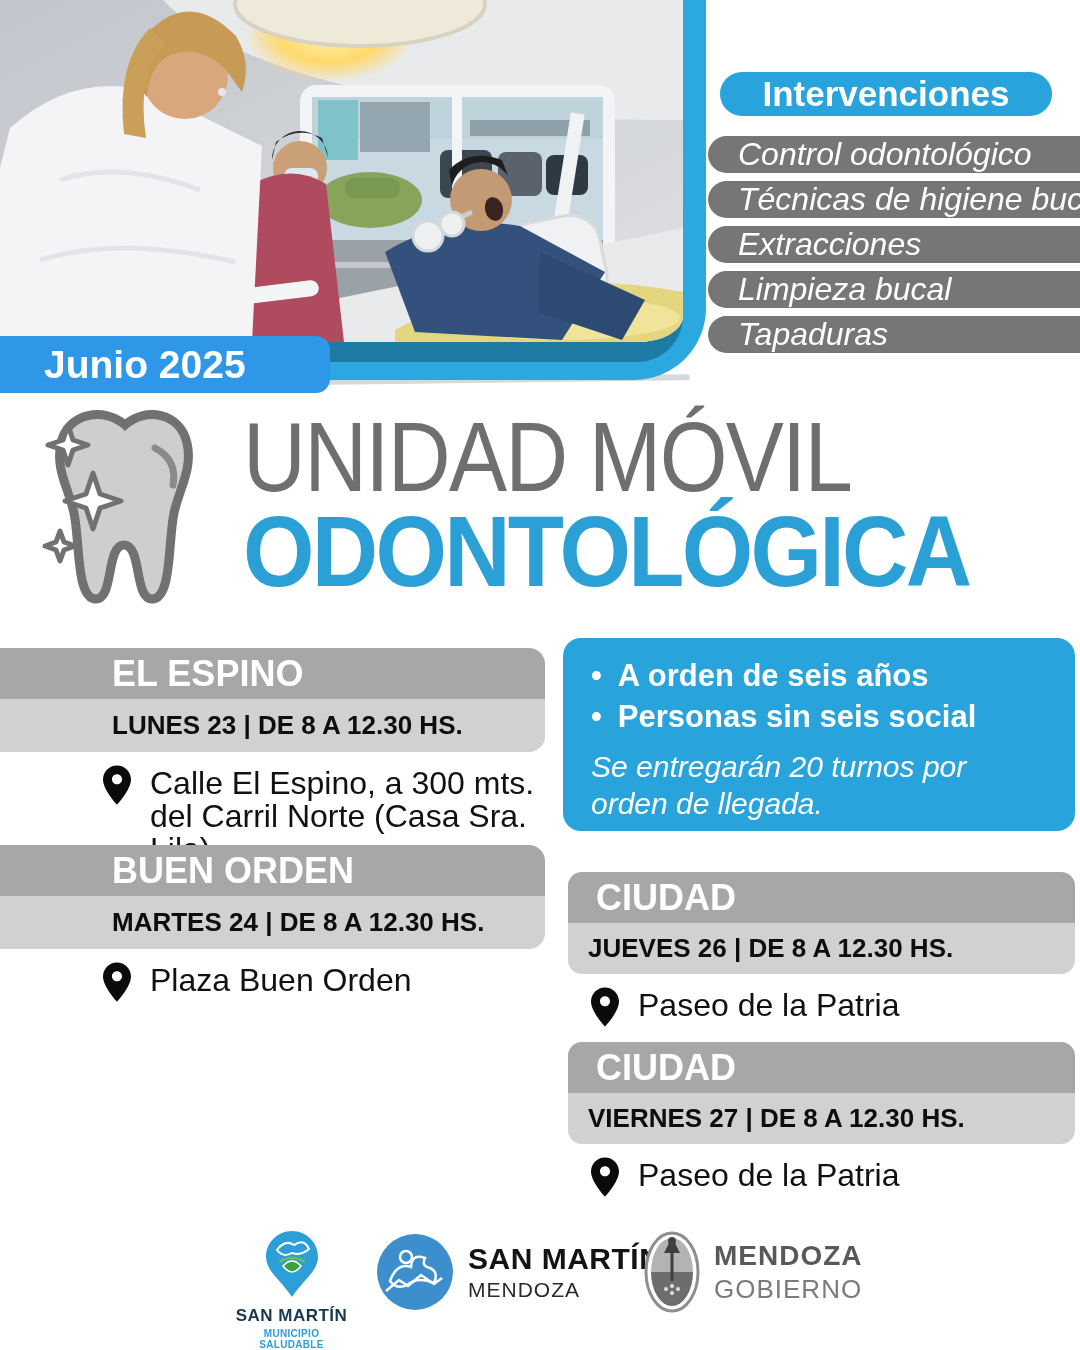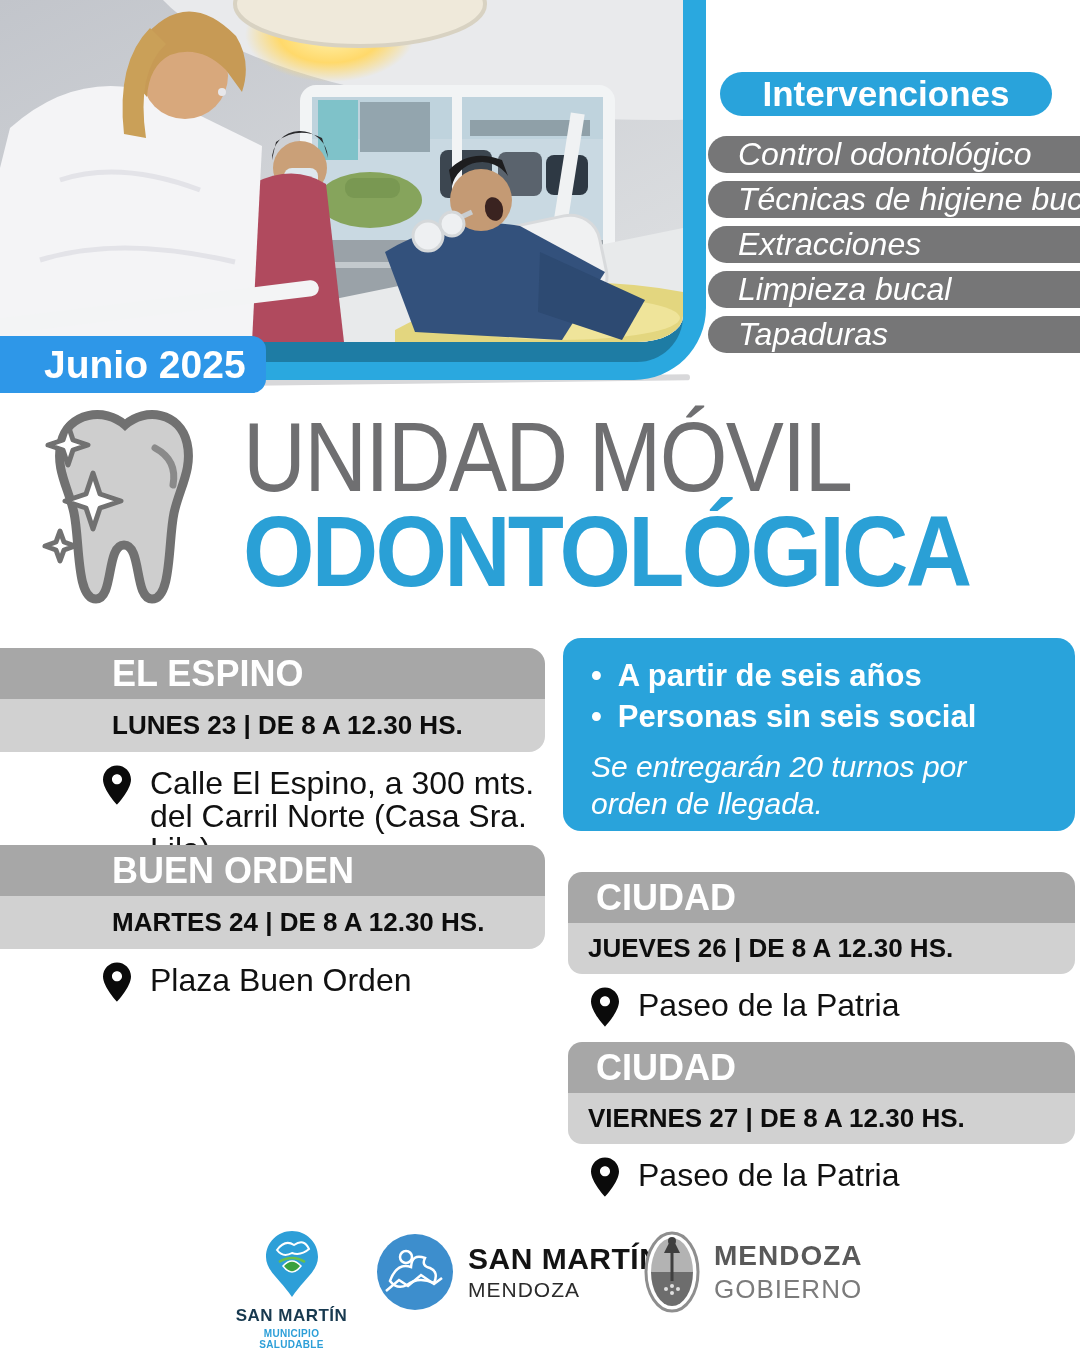--- a/index.html
+++ b/index.html
@@ -9,21 +9,21 @@
   }
   
   .photo-frame{position:absolute;left:0;top:0;width:706px;height:380px;background:#2aa8df;
     border-bottom-right-radius:72px;z-index:1;}
   .photo{position:absolute;left:0;top:0;width:683px;height:362px;box-sizing:border-box;
     border-bottom:20px solid #1e7ca4;border-bottom-right-radius:46px;overflow:hidden;background:#cfd2d6;}
   .photo svg{display:block;width:100%;height:100%;}
   .photo-underline{position:absolute;left:250px;top:377px;width:440px;height:6px;background:#d8d8da;
     border-radius:3px;transform:rotate(-0.7deg);z-index:0;}
   
-  .month-banner{position:absolute;left:0;top:336px;width:266px;height:57px;background:#2e97e8;
+  .month-banner{position:absolute;left:0;top:336px;width:330px;height:57px;background:#2e97e8;
     border-radius:0 14px 14px 0;z-index:3;display:flex;align-items:center;padding-left:44px;box-sizing:border-box;
     color:#fff;font-size:39px;font-weight:bold;}
   
   .interv-title{position:absolute;left:720px;top:72px;width:332px;height:44px;background:#29a3db;border-radius:25px;
     display:flex;align-items:center;justify-content:center;color:#fff;font-size:35px;font-weight:bold;z-index:2;}
   .pill{position:absolute;left:708px;width:390px;height:37px;background:#767677;border-radius:19px;
     display:flex;align-items:center;padding-left:30px;box-sizing:border-box;color:#fff;font-size:32px;
     font-style:italic;white-space:nowrap;z-index:2;}
   #pill0{top:136px}#pill1{top:181px}#pill2{top:226px}#pill3{top:271px}#pill4{top:316px}
   
@@ -222,21 +222,21 @@
     <div class="sub">VIERNES 27 | DE 8 A 12.30 HS.</div>
     <div class="loc">
       <svg class="pin" viewBox="0 0 24 30">
         <path d="M12 1C6.5 1 2 5.5 2 11c0 7.4 10 18 10 18s10-10.6 10-18C22 5.5 17.5 1 12 1zm0 13.5c-2 0-3.6-1.6-3.6-3.6S10 7.3 12 7.3s3.6 1.6 3.6 3.6S14 14.5 12 14.5z" fill="#0b0b0b"></path>
       </svg>
       <div class="loctext">Paseo de la Patria</div>
     </div>
   </div>
 
   <div class="info-box">
-    <div class="bullet">A partir de seis años</div>
+    <div class="bullet">A orden de seis años</div>
     <div class="bullet">Personas sin seis social</div>
     <div class="info-note">Se entregarán 20 turnos por orden de llegada.</div>
   </div>
 
   <div class="logo1">
     <svg width="54" height="68" viewBox="0 0 54 68">
       <path d="M27 1 C41 1 53 12 53 27 C53 41 39 49 27 67 C15 49 1 41 1 27 C1 12 13 1 27 1 Z" fill="#2d9fd8"></path>
       <path d="M12 20 Q20 9 29 15 Q39 8 44 19 Q36 26 27 23 Q18 28 12 20 Z" fill="none" stroke="#ffffff" stroke-width="2"></path>
       <path d="M18 36 Q27 26 36 36 Q27 48 18 36 Z" fill="#3aa13f" stroke="#ffffff" stroke-width="1.5"></path>
       <path d="M14 32 Q27 24 40 32" fill="none" stroke="#6abf4b" stroke-width="2.5"></path>

